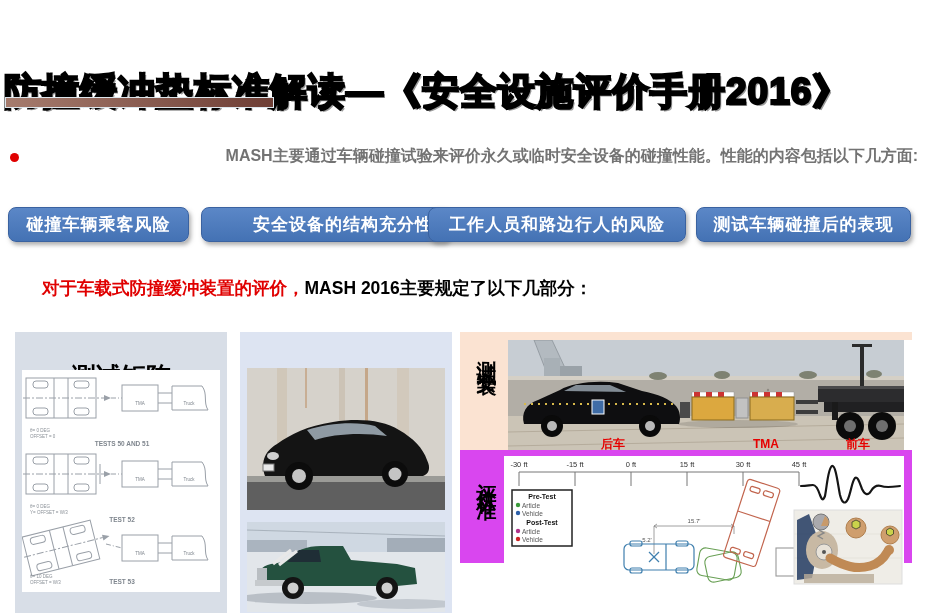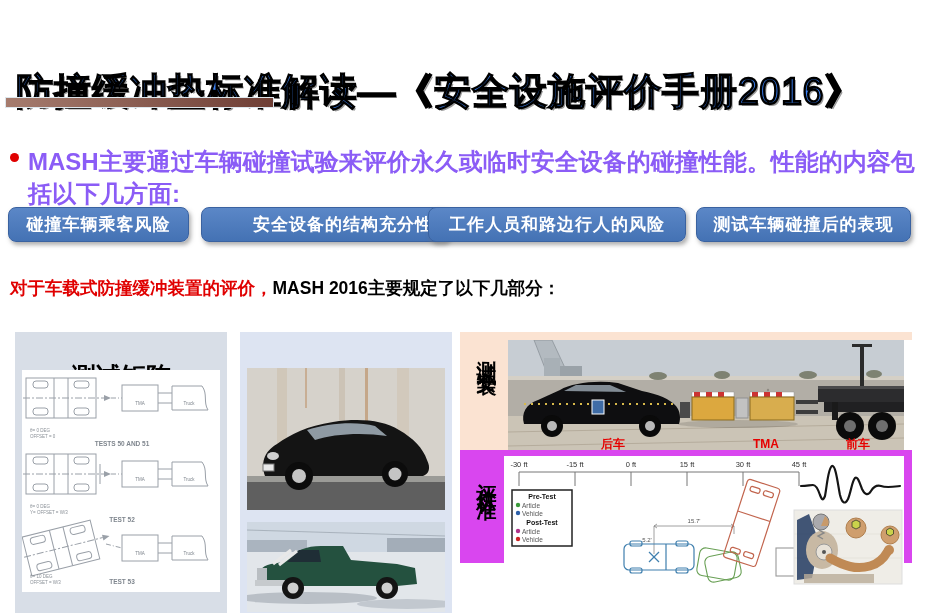--- a/index.html
+++ b/index.html
@@ -1,39 +1,39 @@
 <!DOCTYPE html>
 <html style="--red_accent: #e00000; --button_blue: #4f81bd; --panel_gray_blue: #d8dee7; --panel_lavender: #dde4f2; --panel_peach: #fbe3d2; --panel_cream: #fdf2cc; --legend_green: #3a9a3a; --legend_blue: #2c5fa8; --legend_magenta: #b0338a; --legend_red: #cc2222; --tma_yellow: #dca83f;"><head>
 <meta charset="utf-8">
 <style>
   html,body{margin:0;padding:0;background:#fff;}
   .slide{position:relative;width:925px;height:616px;background:#fff;overflow:hidden;
          font-family:"Liberation Sans","DejaVu Sans",sans-serif;}
 
-  .title{position:absolute;left:16px;top:42px;font-size:37px;font-weight:normal;letter-spacing:1px;
-         color:#3b82f6;-webkit-text-stroke:2.4px #000;text-shadow:2px 2px 0 #9b9b9b;white-space:nowrap;}
+  .title{position:absolute;left:4px;top:42px;font-size:37px;font-weight:bold;letter-spacing:1px;
+         color:#000000;-webkit-text-stroke:2.4px #000;text-shadow:2px 2px 0 #9b9b9b;white-space:nowrap;}
   .title-bar{position:absolute;left:5px;top:97px;width:267px;height:9px;
          background:linear-gradient(to right,#a67c6e,#6e3e35);border:1px solid #dde6ec;}
 
   .bullet-row{position:absolute;left:8px;top:146px;width:910px;}
   .bullet-dot{position:absolute;left:2px;top:7px;width:9px;height:9px;border-radius:50%;
          background:var(--red_accent,#c00000);}
-  .bullet-text{display:block;margin-left:20px;font-size:24px;font-weight:bold;color:#8b5cf6;}
+  .bullet-text{display:block;margin-left:20px;font-size:16px;font-weight:bold;color:#737373;text-align:right;}
 
   .pill{position:absolute;top:207px;height:33px;display:flex;align-items:center;justify-content:center;
         background:linear-gradient(180deg,#5b87c7,#4472b4);border:1px solid #3a62a0;border-radius:8px;
         box-shadow:2px 3px 4px rgba(110,110,110,.55);color:#fff;font-weight:bold;font-size:17px;
         letter-spacing:1px;white-space:nowrap;}
   .pill1{left:8px;width:179px;}
   .pill2{left:201px;width:212px;padding-left:35px;}
   .pill3{left:428px;width:256px;}
   .pill4{left:696px;width:213px;}
 
   .statement{position:absolute;left:10px;top:276px;font-size:17.5px;font-weight:bold;color:#000;white-space:nowrap;}
-  .statement .red{color:var(--red_accent,#e00000);}
+  .statement .red{color:var(--red_accent,#e00000);margin-left:32px;}
 
   .panel{position:absolute;}
   .panelA{left:15px;top:332px;width:212px;height:281px;background:#d8dee7;}
   .panelB{left:240px;top:332px;width:212px;height:281px;background:#dde4f2;}
   .panelC{left:460px;top:332px;width:452px;height:130px;background:#fbe3d2;}
   .panelD{left:460px;top:450px;width:452px;height:113px;background:#d946ef;}
 
   .panel-title{text-align:center;font-weight:bold;font-size:25px;color:#000;margin:4px;padding-top:24px;}
   .inset{position:absolute;background:#fff;}
   .vtitle{position:absolute;writing-mode:vertical-rl;text-orientation:upright;font-weight:bold;

